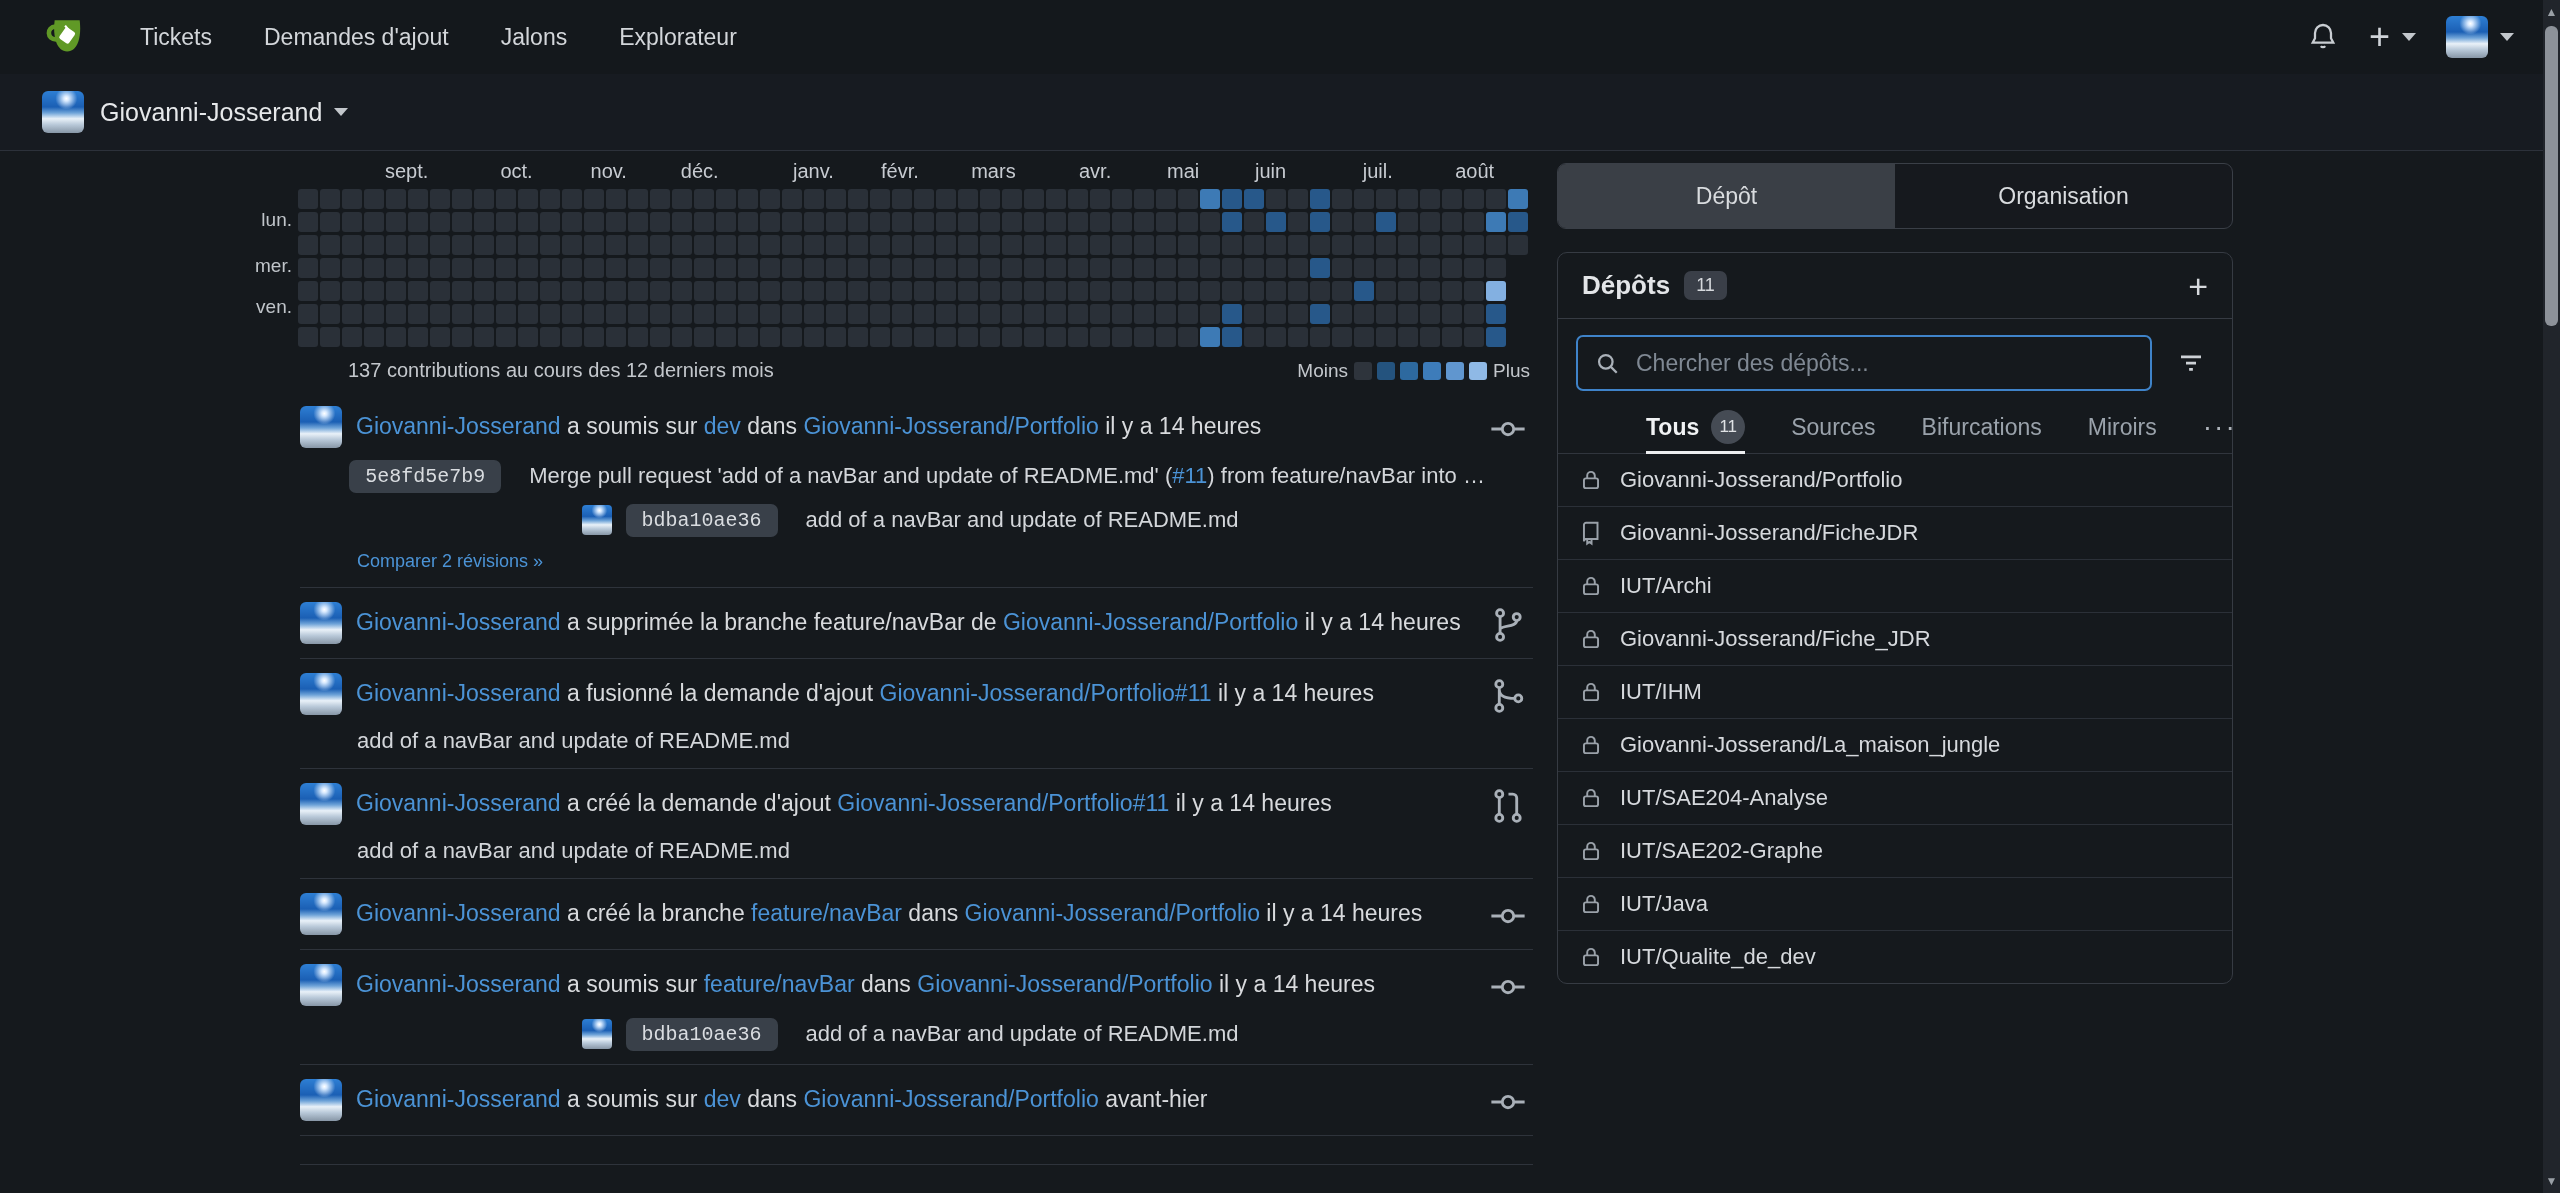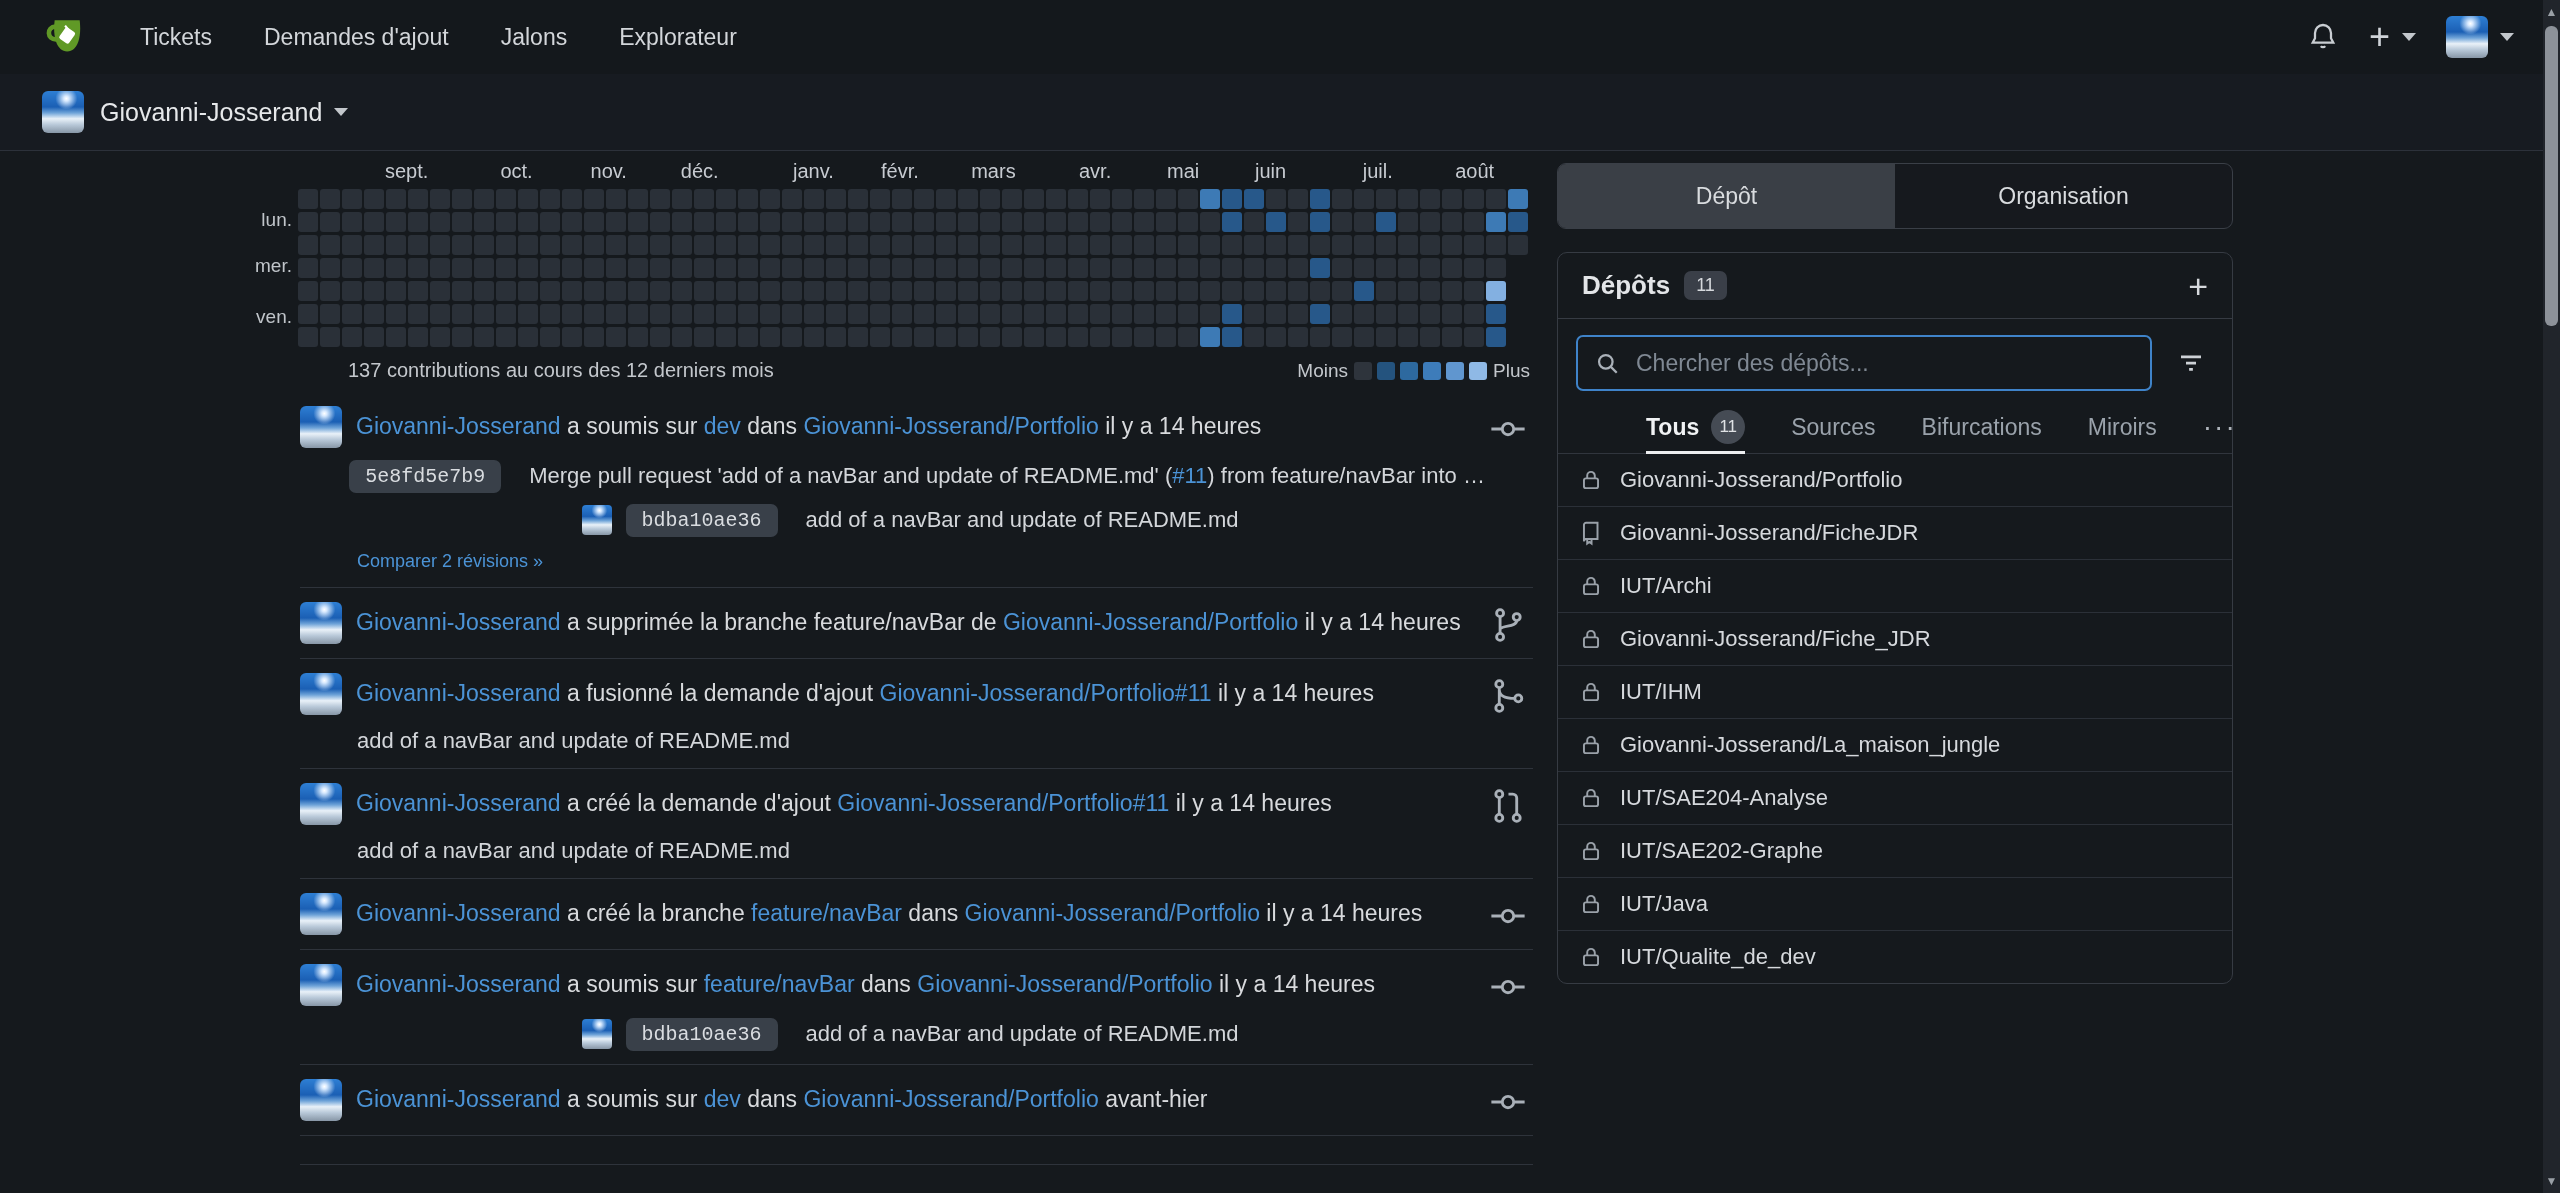--- a/index.html
+++ b/index.html
@@ -559,21 +559,21 @@
             <span class="sq" style="background: rgb(96, 150, 207);"></span>
             <span class="sq" style="background: rgb(143, 185, 230);"></span>
           </span>
         <span>Plus</span>
       </span>
     </div>
   </section>
   <div class="hm-days" id="hm-days">
       <span style="top: 23px;">lun.</span>
       <span style="top: 69px;">mer.</span>
-      <span style="top: 120px;">ven.</span>
+      <span style="top: 110px;">ven.</span>
     </div>
 
   <section class="feed" id="feed">
       <div class="feed-item"><div class="fi-head">
           <span class="avatar a42"></span>
           <div class="fi-title"><span class="lnk">Giovanni-Josserand</span><span> a soumis sur </span><span class="lnk">dev</span><span> dans </span><span class="lnk">Giovanni-Josserand/Portfolio</span><span> il y a 14 heures</span></div>
         </div><div class="fi-commit">
           <span class="avatar a30"></span>
           <span class="sha">5e8fd5e7b9</span>
           <span class="fi-msg"><span>Merge pull request 'add of a navBar and update of README.md' (</span><span class="lnk">#11</span><span>) from feature/navBar into …</span></span>

